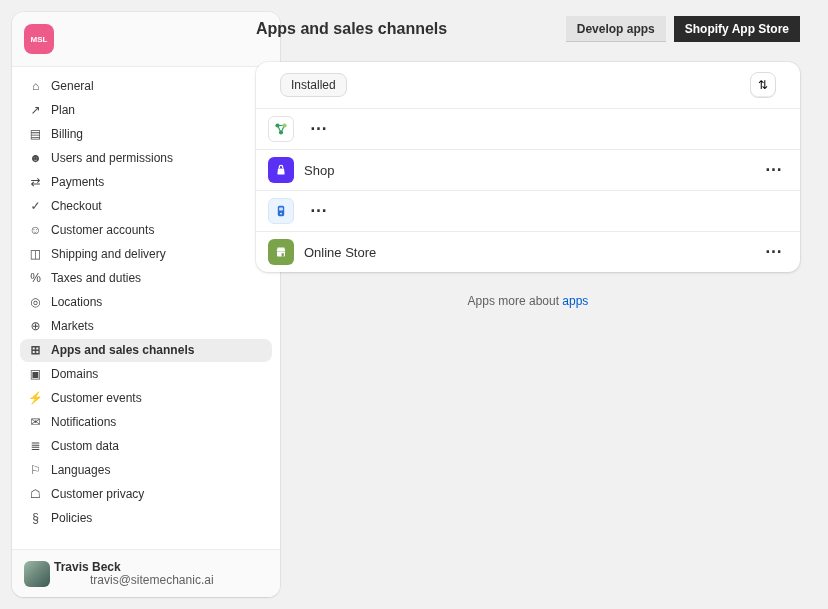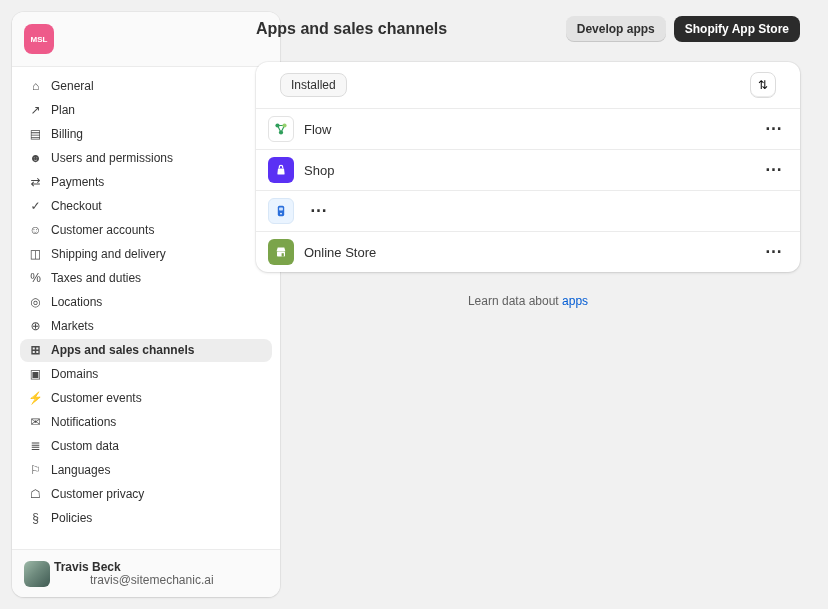--- a/index.html
+++ b/index.html
@@ -63,21 +63,21 @@
   }
   .user-name { font-size:12px; font-weight:700; line-height:14px; }
   .user-email { font-size:12px; color: var(--muted, #616161); line-height:13px;margin-left:36px; }
 
   
   .main { position:absolute; left:256px; top:16px; right:28px; }
   .main-header { display:flex; align-items:center; }
   .page-title { font-size:16px; font-weight:700; flex:1; }
   .btn {
     font-size:12px; font-weight:700;
-    border:none; border-radius:8px;
+    border:none; border-radius:0;
     padding:6px 11px;
     cursor:pointer;
   }
   .btn-secondary {
     background: var(--secondary-button-bg, #e3e3e3);
     color: var(--text, #303030);
     margin-right:8px;
     box-shadow: inset 0 -1px 0 rgba(0,0,0,.12);
   }
   .btn-dark {
@@ -254,21 +254,20 @@
 
     <div class="app-row">
       <span class="app-tile bordered">
         <svg width="16" height="16" viewBox="0 0 16 16" aria-hidden="true">
           <path d="M4.5 4.5 H11.5 M4.8 5 L8 11.5 M11.2 5 L8 11.5" stroke="var(--flow-green, #2f9e5b)" stroke-width="1.2" fill="none"></path>
           <circle cx="4.5" cy="4.5" r="2.1" fill="var(--flow-green, #2f9e5b)"></circle>
           <circle cx="11.5" cy="4.5" r="2.1" fill="#95d06e"></circle>
           <circle cx="8" cy="11.5" r="2.1" fill="var(--flow-green, #2f9e5b)"></circle>
         </svg>
       </span>
-      <span class="app-name">Flow</span>
       <button class="dots-btn">
         <span>⋯</span>
       </button>
     </div>
 
     <div class="app-row">
       <span class="app-tile tile-shop">
         <svg width="16" height="16" viewBox="0 0 16 16" aria-hidden="true">
           <path d="M5 6.4 h6 l.6 5 a1.1 1.1 0 0 1 -1.1 1.2 H5.5 a1.1 1.1 0 0 1 -1.1 -1.2 Z" fill="#ffffff"></path>
           <path d="M6.3 6.2 V5.1 a1.7 1.7 0 0 1 3.4 0 V6.2" stroke="#ffffff" stroke-width="1.2" fill="none"></path>
@@ -302,16 +301,16 @@
         </svg>
       </span>
       <span class="app-name">Online Store</span>
       <button class="dots-btn">
         <span>⋯</span>
       </button>
     </div>
   </section>
 
   <p class="learn-more">
-    <span>Learn data about</span>
+    <span>Apps more about</span>
     <a>apps</a>
   </p>
 </main>
 
 </body></html>

